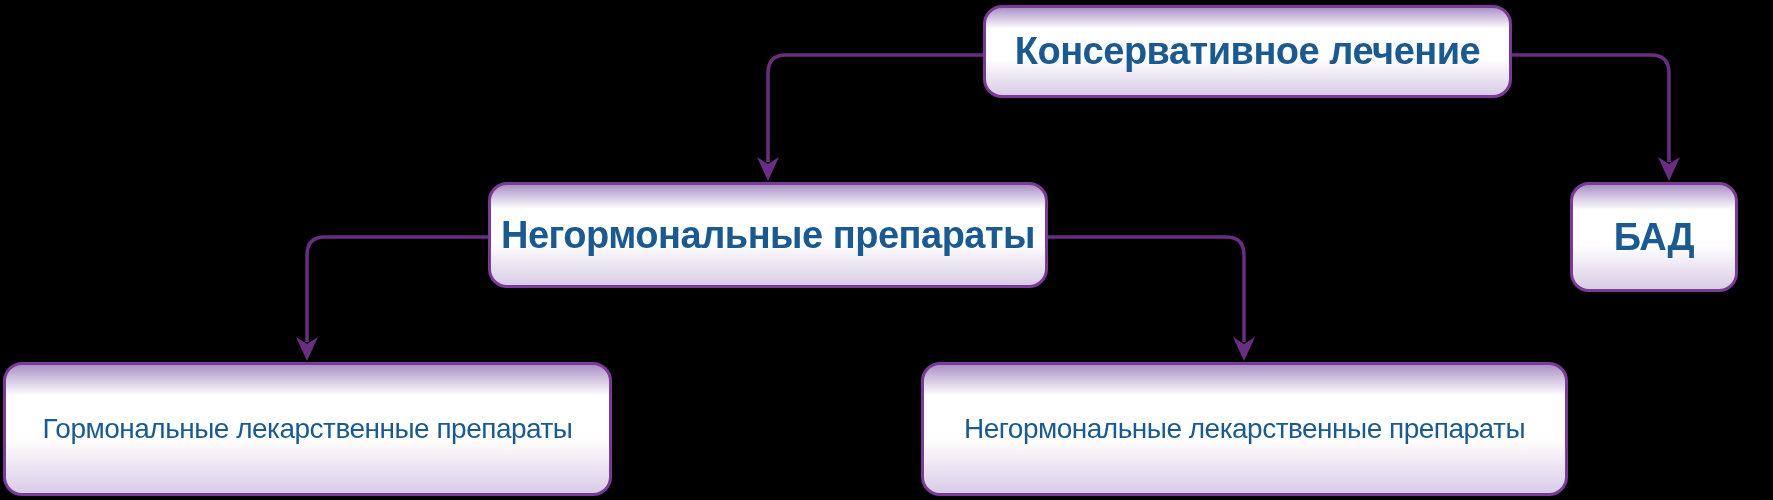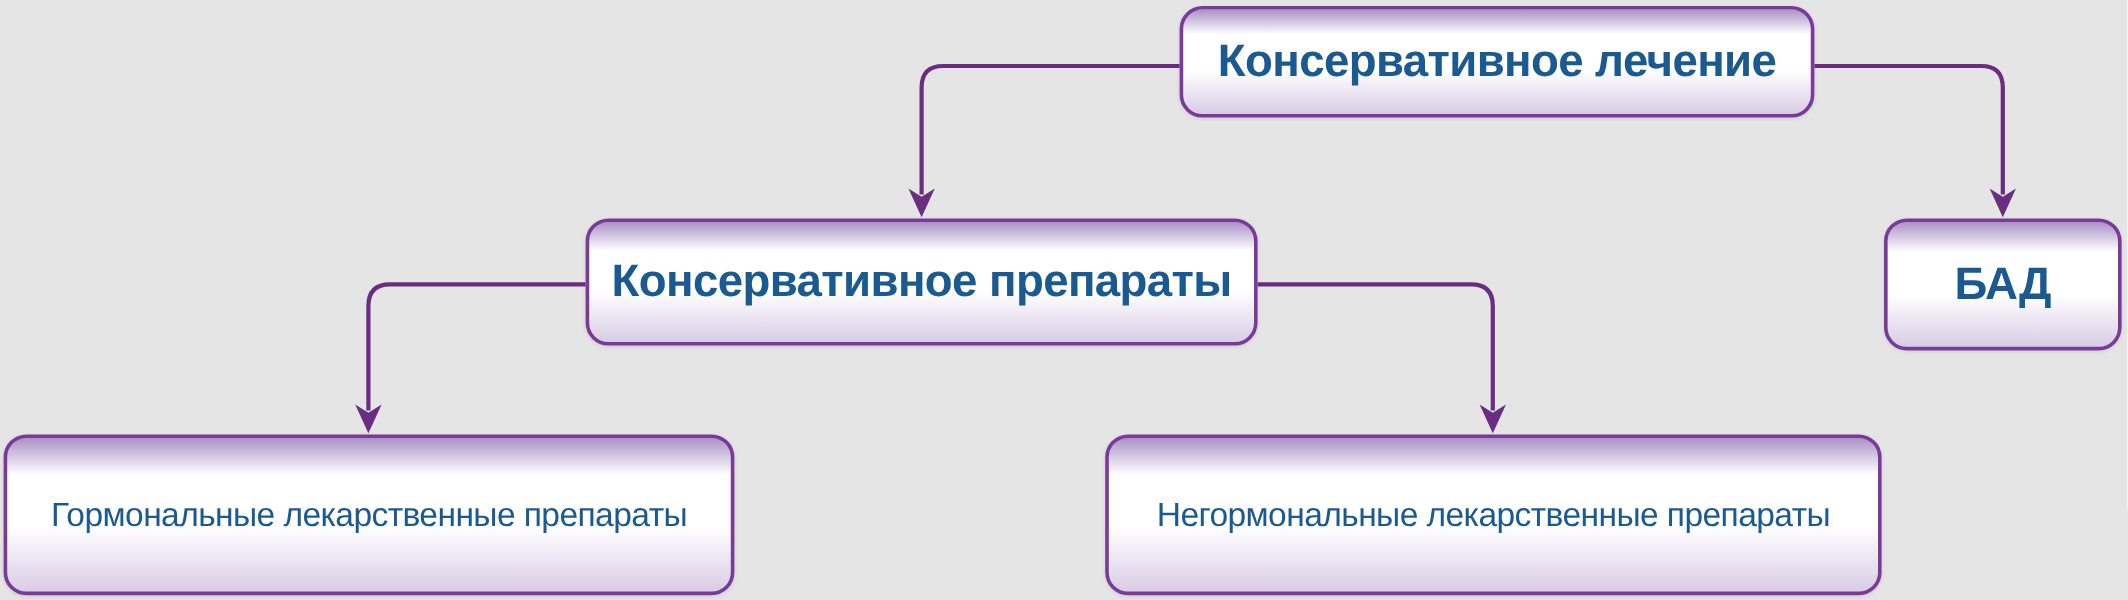--- a/index.html
+++ b/index.html
@@ -4,21 +4,21 @@
 <style>
   html, body {
     margin: 0;
     padding: 0;
     background: #ffffff;
   }
   .canvas {
     position: relative;
     width: 1773px;
     height: 500px;
-    background: #e5e5e5;
+    background: #000000;
     overflow: hidden;
     font-family: "Liberation Sans", "DejaVu Sans", sans-serif;
   }
   .connectors {
     position: absolute;
     left: 0; top: 0;
     width: 1773px;
     height: 500px;
     pointer-events: none;
   }
@@ -48,21 +48,21 @@
     font-size: 38px;
     font-weight: 700;
     white-space: nowrap;
   }
   .level-bottom .label {
     font-size: 28px;
     font-weight: 400;
   }
   .node-root        { left: 983px;  top: 5px;   width: 529px; height: 93px;  }
   .node-drugs       { left: 488px;  top: 182px; width: 560px; height: 106px; }
-  .node-bad         { left: 1570px; top: 182px; width: 198px; height: 110px; }
+  .node-bad         { left: 1570px; top: 182px; width: 168px; height: 110px; }
   .node-hormonal    { left: 3px;    top: 362px; width: 609px; height: 134px; }
   .node-nonhormonal { left: 921px;  top: 362px; width: 647px; height: 134px; }
 </style>
 </head>
 <body>
 
 <div class="canvas">
 
   <svg class="connectors" viewBox="0 0 1773 500" xmlns="http://www.w3.org/2000/svg">
 
@@ -77,21 +77,21 @@
 
     <path d="M 1048 237 L 1226 237 Q 1244 237 1244 255 L 1244 342" fill="none" stroke-width="3.5" stroke="#6a2d81"></path>
     <polygon points="1244,361 1233,337 1244,344 1255,337" fill="#6a2d81"></polygon>
   </svg>
 
   <div class="node node-root level-top">
     <span class="label">Консервативное лечение</span>
   </div>
 
   <div class="node node-drugs level-top">
-    <span class="label">Консервативное препараты</span>
+    <span class="label">Негормональные препараты</span>
   </div>
 
   <div class="node node-bad level-top">
     <span class="label">БАД</span>
   </div>
 
   <div class="node node-hormonal level-bottom">
     <span class="label">Гормональные лекарственные препараты</span>
   </div>
 

